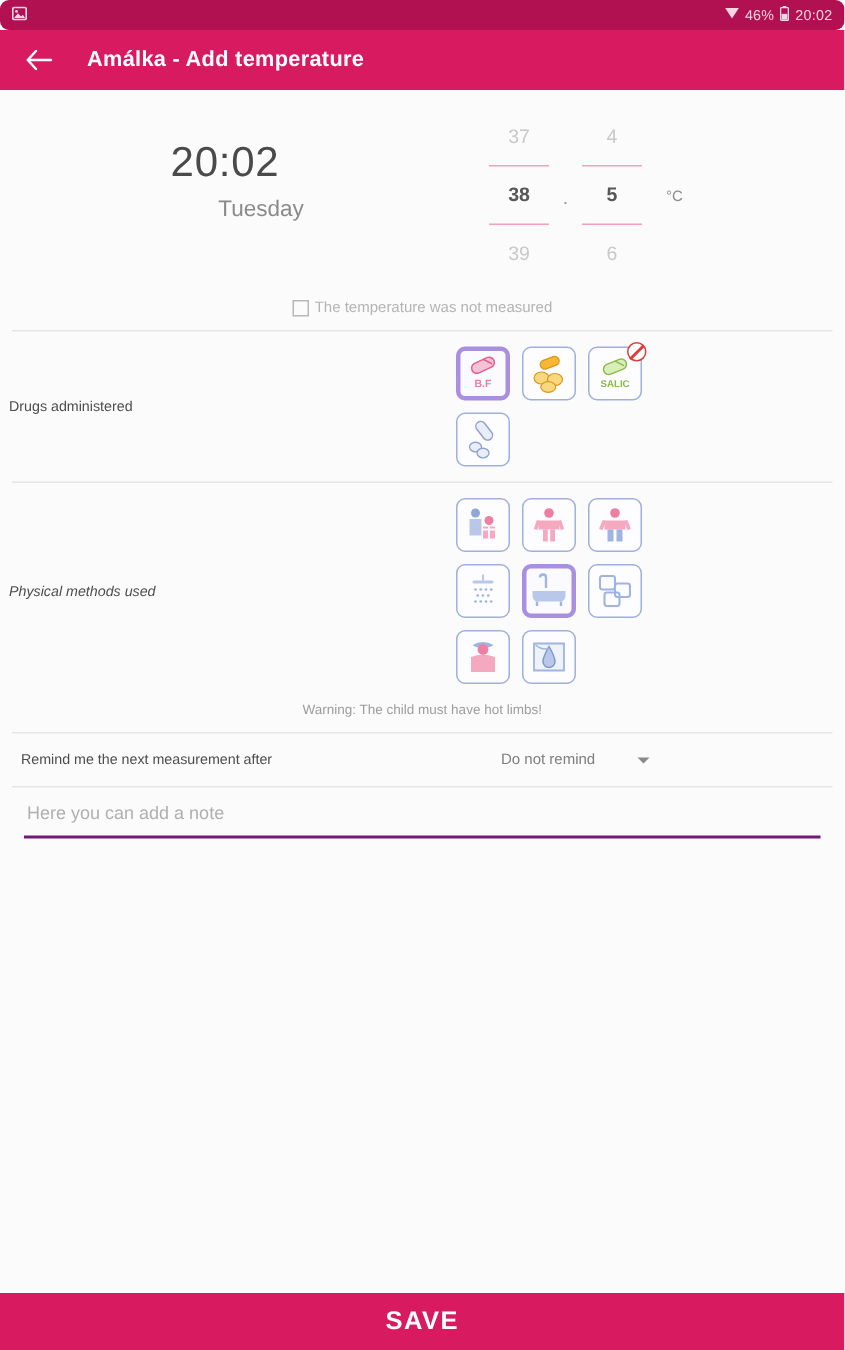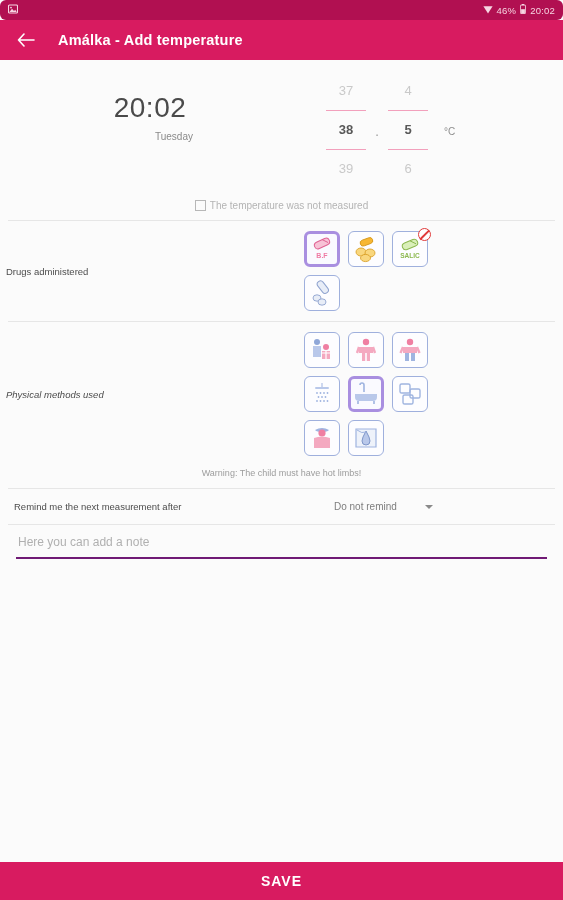--- a/index.html
+++ b/index.html
@@ -30,21 +30,21 @@
   .back-arrow { width: 20px; height: 20px; display:flex; align-items:center; justify-content:center; cursor: pointer; }
   .appbar-title { font-size: 14.5px; font-weight: bold; letter-spacing: .2px; }
 
   
   .content { flex: 1 1 auto; overflow: hidden; background: #fbfbfb; }
 
   
   .top-block { display: flex; align-items: flex-start; padding: 18px 0 0 0; height: 130px; }
   .clock-col { width: 300px; text-align: center; padding-top: 14px; }
   .clock-time { font-size: 28px; color: #4a4a4a; letter-spacing: .5px; }
-  .clock-day { font-size: 10px; color: #8a8a8a; margin-top: 7px; padding-left: 48px; }
+  .clock-day { font-size: 15px; color: #8a8a8a; margin-top: 7px; padding-left: 48px; }
   .clock-date { font-size: 9.5px; color: #8a8a8a; margin-top: 3px; }
 
   .picker-col { flex: 1; display: flex; justify-content: flex-start; padding-left: 22px; }
   .picker { display: flex; align-items: flex-start; }
   .pick-wheel { width: 48px; text-align: center; }
   .pw-dim { font-size: 13px; color: #c9c9c9; height: 26px; line-height: 26px; }
   .pw-rule { height: 1px; background: #f2a0bc; margin: 6px 4px; }
   .pw-sel { font-size: 13px; color: #585858; font-weight: bold; height: 26px; line-height: 26px; }
   .pick-dot { width: 14px; text-align: center; font-size: 13px; color: #9a9a9a; align-self: center; margin-top: 2px; }
   .pick-unit { font-size: 10px; color: #8d8d8d; margin-left: 12px; align-self: center; margin-top: 2px; }
@@ -92,21 +92,21 @@
     width: 100%; border: none; border-bottom: 2px solid #701a75; background: transparent;
     font-family: "Liberation Sans", sans-serif; font-size: 12px; color: #3c3c3c;
     padding: 4px 2px 8px 2px; outline: none;
   }
   .note-input::placeholder { color: #b0b0b0; }
 
   
   .savebar {
     height: 38px; background: #d81b60; color: #ffffff;
     display: flex; align-items: center; justify-content: center;
-    font-size: 14px; font-weight: bold; letter-spacing: 1px;
+    font-size: 17px; font-weight: bold; letter-spacing: 1px;
     cursor: pointer; flex: 0 0 auto;
   }
   .filler { flex: 1 1 auto; background: #fbfbfb; }
 </style>
 </head>
 <body>
 
 <div class="screen">
 
   <div class="statusbar">

